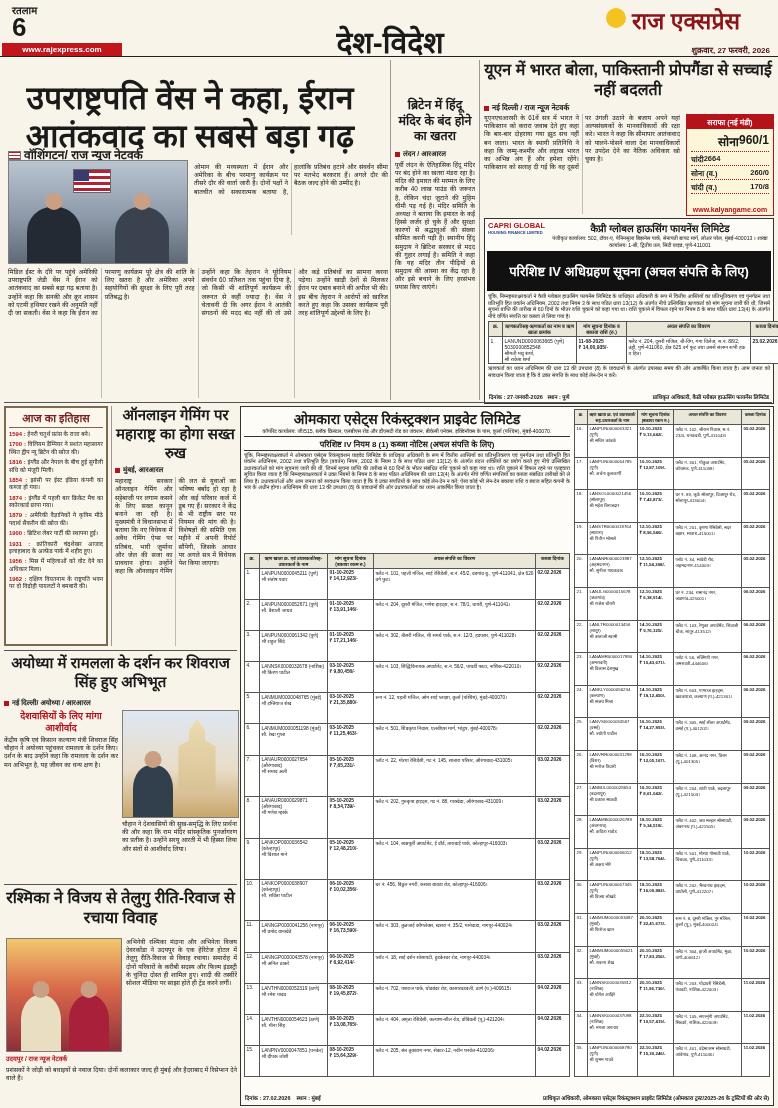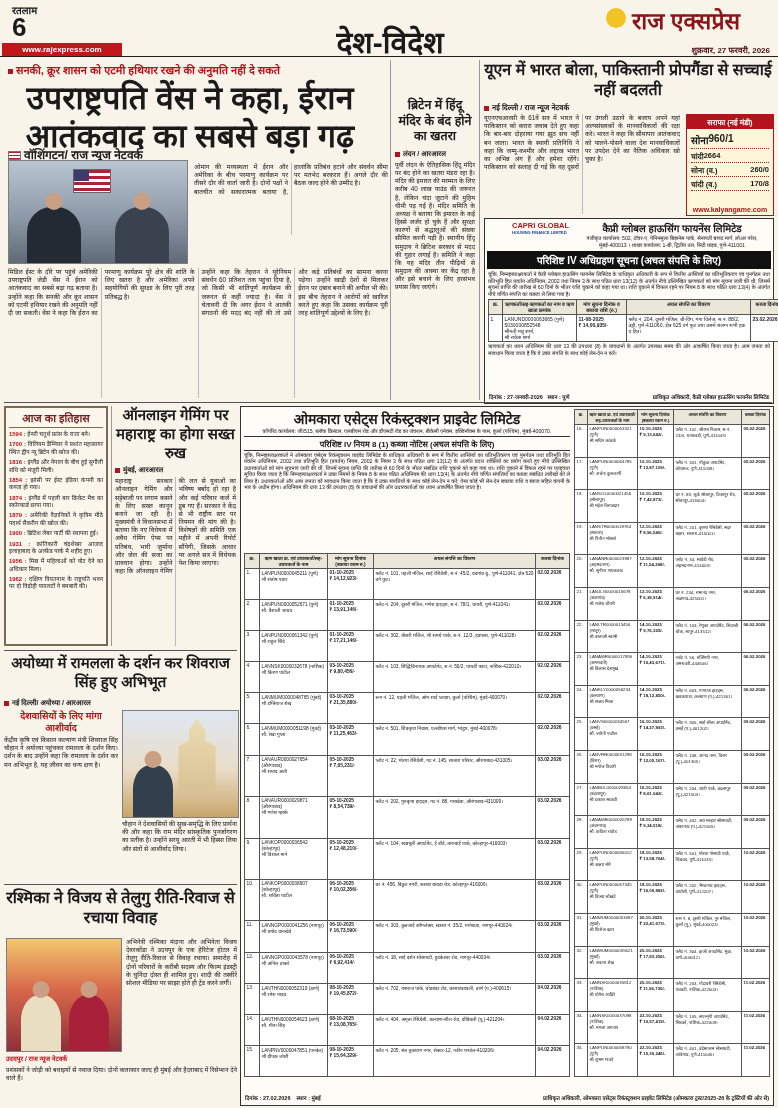--- a/index.html
+++ b/index.html
@@ -53,23 +53,20 @@
       <span class="wing"></span>
     </div>
     <div class="abs" style="right:6px;top:4px;width:172px;height:36px;text-align:center;">
       <span class="sun"></span>
       <span style="position:relative;z-index:1;color:#8a1418;font-size:23px;font-weight:800;">राज एक्सप्रेस</span>
     </div>
     <div class="abs bold" style="right:8px;top:44px;font-size:8px;color:#4a1010;">शुक्रवार, 27 फरवरी, 2026</div>
     <div class="abs" style="left:0;top:56px;width:778px;border-top:1.5px solid #222;"></div>
   </div>
 
-  <div class="abs red bold" style="left:8px;top:62px;width:380px;font-size:11px;">
-    <span class="bullet"></span><span>सनकी, क्रूर शासन को एटमी हथियार रखने की अनुमति नहीं दे सकते</span>
-  </div>
   <div class="abs center" style="left:0;top:79px;width:380px;font-size:32px;line-height:1.2;font-weight:800;">उपराष्ट्रपति वेंस ने कहा, ईरान आतंकवाद का सबसे बड़ा गढ़</div>
   <div class="abs bold" style="left:8px;top:146px;width:380px;font-size:12px;">
     <span class="mini-flag"></span><span>वॉशिंगटन/ राज न्यूज नेटवर्क</span>
   </div>
   <div class="photo" style="left:8px;top:160px;width:178px;height:102px;background:linear-gradient(180deg,#b9c5d1 0%,#8d99a8 55%,#5f6a77 100%);">
     <span class="lp-flag" style="left:64px;top:8px;"></span>
     <span class="fig" style="left:18px;width:54px;height:56px;"></span>
     <span class="fig" style="left:106px;width:54px;height:56px;background:#39424e;"></span>
   </div>
   <div class="abs" style="left:194px;top:160px;width:194px;height:104px;">
@@ -87,21 +84,21 @@
   </div>
 
   <div class="abs center bold" style="left:484px;top:60px;width:288px;font-size:16px;line-height:1.25;font-weight:800;">यूएन में भारत बोला, पाकिस्तानी प्रोपगैंडा से सच्चाई नहीं बदलती</div>
   <div class="abs bold" style="left:484px;top:102px;font-size:7.5px;"><span class="bullet"></span><span>नई दिल्ली / राज न्यूज नेटवर्क</span></div>
   <div class="abs tiny cols2" style="left:484px;top:114px;width:196px;height:100px;overflow:hidden;">यूएनएचआरसी के 61वें सत्र में भारत ने पाकिस्तान को करारा जवाब देते हुए कहा कि बार-बार दोहराया गया झूठ सच नहीं बन जाता। भारत के स्थायी प्रतिनिधि ने कहा कि जम्मू-कश्मीर और लद्दाख भारत का अभिन्न अंग हैं और हमेशा रहेंगे। पाकिस्तान को सलाह दी गई कि वह दूसरों पर उंगली उठाने के बजाय अपने यहां अल्पसंख्यकों के मानवाधिकारों की रक्षा करे। भारत ने कहा कि सीमापार आतंकवाद को पालने-पोसने वाला देश मानवाधिकारों पर उपदेश देने का नैतिक अधिकार खो चुका है।</div>
 
   <div class="adbox" style="left:686px;top:114px;width:86px;height:100px;border-color:#b5121b;background:#fdf6d8;">
     <div class="blackbar" style="background:#b5121b;font-size:7.5px;padding:2px 0;">सराफा (नई मंडी)</div>
     <div style="padding:2px 4px;">
 
-        <div class="rate-row" style="display:flex;justify-content:flex-start;font-size:10px;font-weight:700;padding:1.5px 0;border-bottom:0.5px dotted #b5121b;">
+        <div class="rate-row" style="display:flex;justify-content:flex-end;font-size:12px;font-weight:700;padding:1.5px 0;border-bottom:0.5px dotted #b5121b;">
           <span>सोना</span>
           <span>960/1</span>
         </div>
 
         <div class="rate-row" style="display:flex;justify-content:flex-start;font-size:7.5px;font-weight:700;padding:1.5px 0;border-bottom:0.5px dotted #b5121b;">
           <span>चांदी</span>
           <span>2664</span>
         </div>
 
         <div class="rate-row" style="display:flex;justify-content:space-between;font-size:7.5px;font-weight:700;padding:1.5px 0;border-bottom:0.5px dotted #b5121b;">
@@ -112,30 +109,30 @@
         <div class="rate-row" style="display:flex;justify-content:space-between;font-size:7.5px;font-weight:700;padding:1.5px 0;border-bottom:0.5px dotted #b5121b;">
           <span>चांदी (व.)</span>
           <span>170/8</span>
         </div>
       </div>
     <div class="center red bold" style="font-size:7px;position:absolute;bottom:2px;left:0;right:0;">www.kalyangame.com</div>
   </div>
 
   <div class="adbox" style="left:484px;top:218px;width:288px;height:184px;">
     <div style="display:flex;align-items:flex-start;padding:2px 3px;">
-      <div style="width:62px;margin-left:24px;">
+      <div style="width:62px;">
         <div class="red" style="font-size:7.5px;font-weight:800;">CAPRI GLOBAL</div>
         <div style="font-size:4px;color:#23408e;font-weight:700;">HOUSING FINANCE LIMITED</div>
       </div>
       <div style="flex:1;">
         <div class="center bold" style="font-size:10px;">कैप्री ग्लोबल हाऊसिंग फायनेंस लिमिटेड</div>
         <div class="center micro" style="text-align:center;">पंजीकृत कार्यालय: 502, टॉवर-ए, पेनिनसुला बिझनेस पार्क, सेनापती बापट मार्ग, लोअर परेल, मुंबई-400013 । शाखा कार्यालय: 1-बी, द्वितीय तल, सिटी प्राइड, पुणे-411001</div>
       </div>
     </div>
-    <div class="blackbar" style="font-size:10px;padding:2px 0;margin:1px 2px;">परिशिष्ट IV अधिग्रहण सूचना (अचल संपत्ति के लिए)</div>
+    <div class="blackbar" style="font-size:13px;padding:11px 0;margin:1px 2px;">परिशिष्ट IV अधिग्रहण सूचना (अचल संपत्ति के लिए)</div>
     <div class="micro" style="padding:1px 3px;">चूंकि, निम्नहस्ताक्षरकर्ता ने कैप्री ग्लोबल हाऊसिंग फायनेंस लिमिटेड के प्राधिकृत अधिकारी के रूप में वित्तीय आस्तियों का प्रतिभूतिकरण एवं पुनर्गठन तथा प्रतिभूति हित प्रवर्तन अधिनियम, 2002 तथा नियम 3 के साथ पठित धारा 13(12) के अंतर्गत नीचे उल्लिखित ऋणकर्ता को मांग सूचना जारी की थी, जिसमें सूचना प्राप्ति की तारीख से 60 दिनों के भीतर राशि चुकाने को कहा गया था। राशि चुकाने में विफल रहने पर नियम 8 के साथ पठित धारा 13(4) के अंतर्गत नीचे वर्णित संपत्ति का कब्जा ले लिया गया है।</div>
     <table class="noticet" style="width:282px;margin:1px 3px;font-size:5px;">
       <thead>
         <tr>
           <th style="width:10px;">क्र.</th>
           <th style="width:70px;">ऋणकर्ता/सह-ऋणकर्ता का नाम व ऋण खाता क्रमांक</th>
           <th style="width:46px;">मांग सूचना दिनांक व बकाया राशि (रु.)</th>
           <th style="width:120px;">अचल संपत्ति का विवरण</th>
           <th style="width:30px;">कब्जा दिनांक</th>
         </tr>

